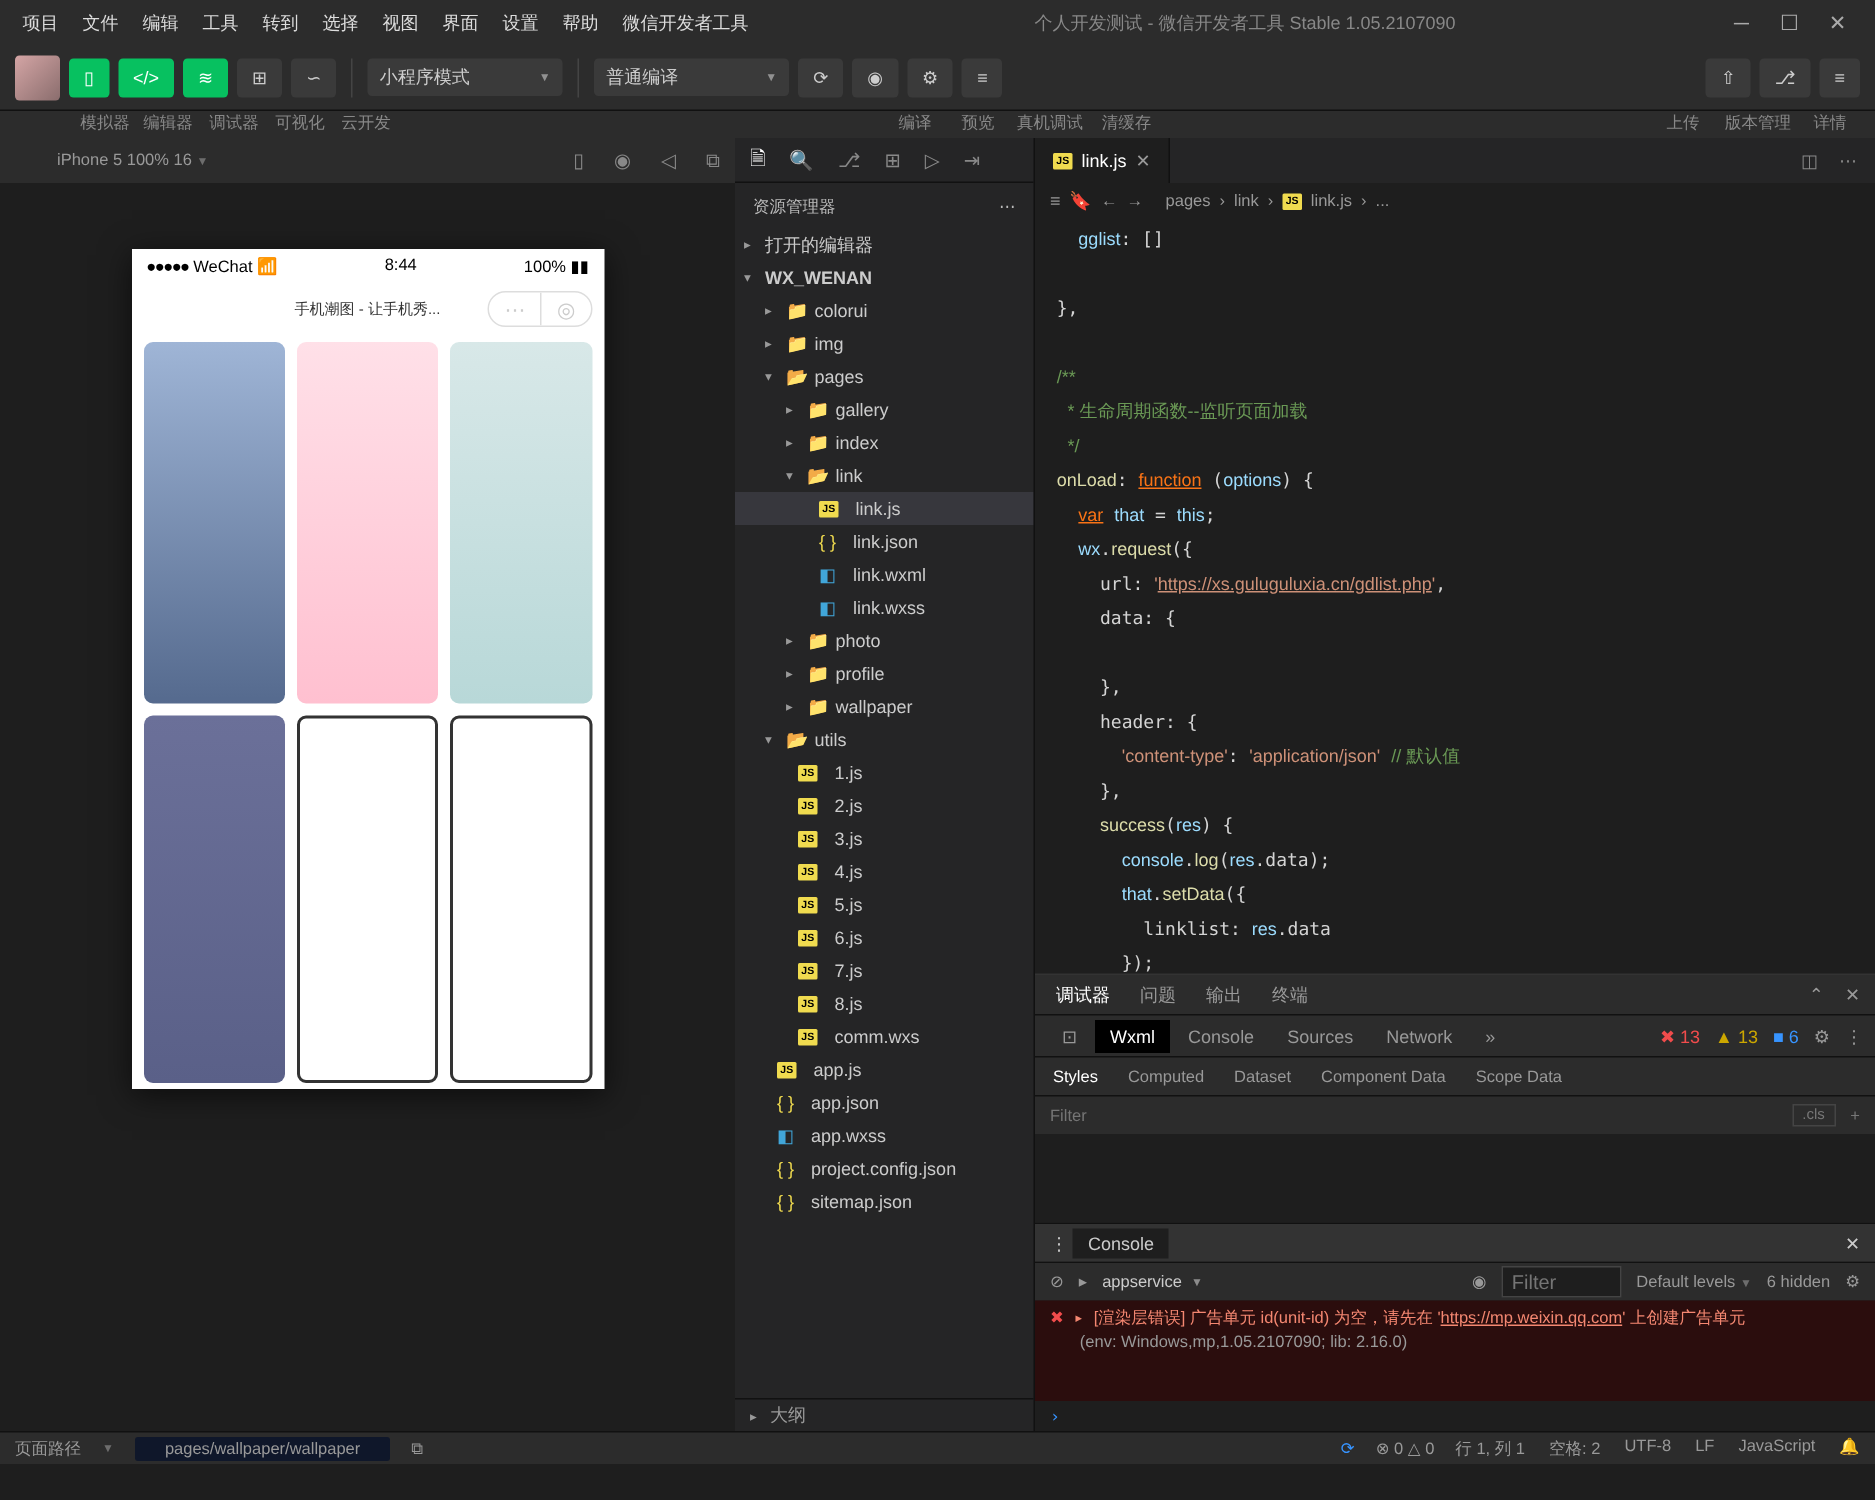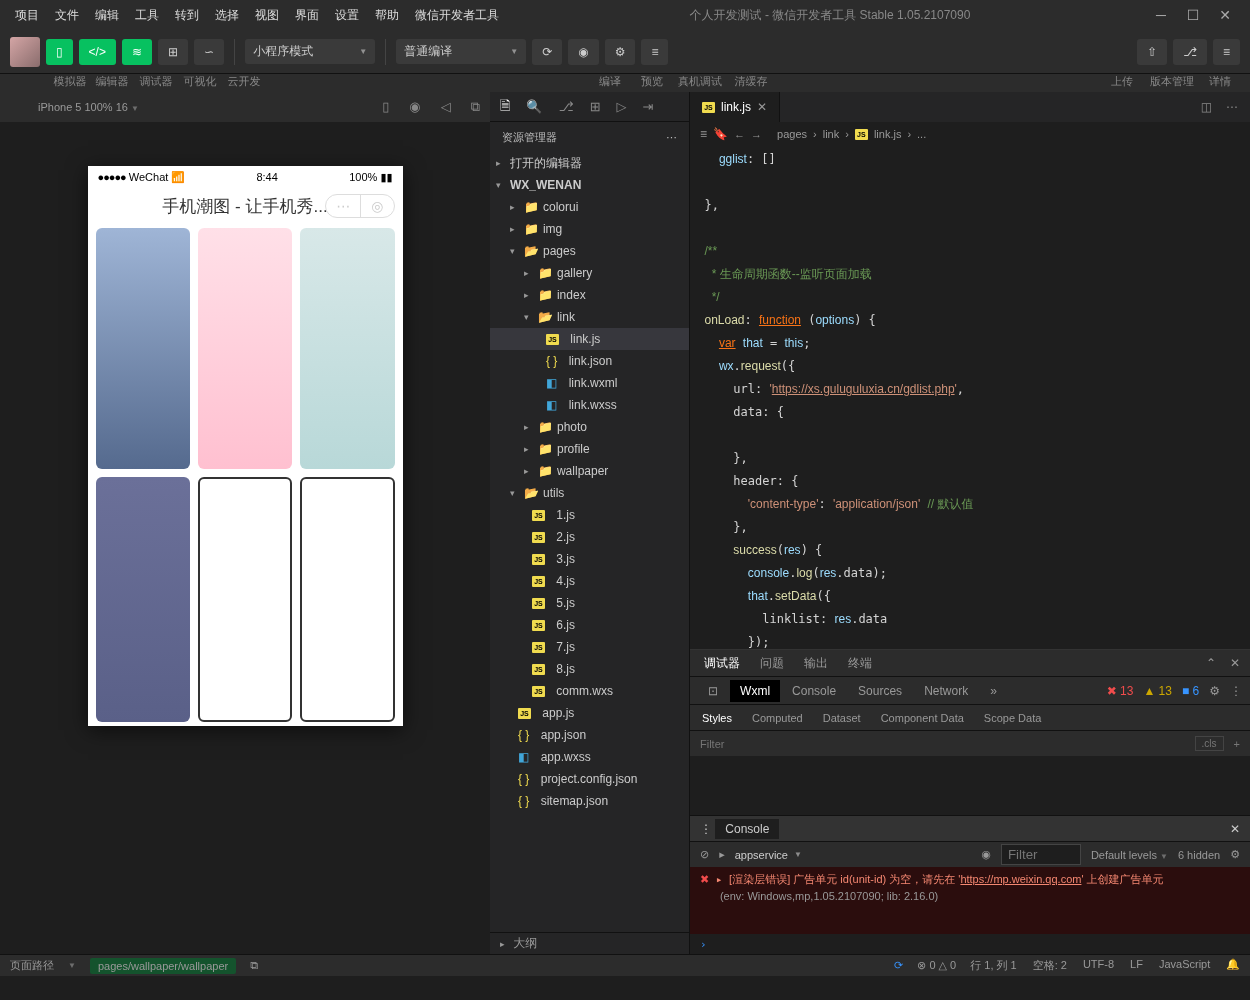--- a/index.html
+++ b/index.html
@@ -27,21 +27,21 @@
 .sim-bar { height: 30px; background: #2c2c2c; display: flex; align-items: center; padding: 0 10px; gap: 14px; justify-content: space-between; }
 .sim-bar .left { color: #999; font-size: 11px; margin-left: 28px; }
 .sim-bar .right { display: flex; gap: 20px; }
 .sim-icon { color: #888; cursor: pointer; font-size: 13px; }
 
 .preview-wrap { flex: 1; display: flex; justify-content: center; padding-top: 44px; }
 .phone { width: 315px; height: 560px; background: #fff; display: flex; flex-direction: column; box-shadow: 0 4px 20px rgba(0,0,0,.6); }
 .statusbar { height: 22px; display: flex; align-items: center; justify-content: space-between; padding: 0 10px; font-size: 11px; color: #000; }
 .statusbar .dots { letter-spacing: -1px; }
 .nav-bar { height: 36px; display: flex; align-items: center; justify-content: center; position: relative; }
-.nav-title { color: #333; font-size: 17px; }
+.nav-title { color: #333; font-size: 10px; }
 .nav-capsule { position: absolute; right: 8px; display: flex; border: 1px solid #ddd; border-radius: 14px; overflow: hidden; }
 .nav-capsule span { padding: 3px 10px; font-size: 14px; }
 .nav-capsule span:first-child { border-right: 1px solid #ddd; }
 .tabs { height: 34px; display: flex; align-items: center; padding: 0 12px; gap: 22px; font-size: 12px; color: #888; overflow: hidden; white-space: nowrap; }
 .tabs .active { color: #7c5cff; }
 .gallery { flex: 1; padding: 4px 8px; display: grid; grid-template-columns: repeat(3,1fr); gap: 8px; }
 .card { background: #eee; border-radius: 6px; }
 .card1 { background: linear-gradient(180deg,#9fb5d6,#556a8e); }
 .card2 { background: linear-gradient(180deg,#ffe0e8,#ffc0d0); }
 .card3 { background: linear-gradient(180deg,#d8e8e8,#b8d8d8); }
@@ -112,21 +112,21 @@
 .cf-item { color: #999; }
 .cf-input { background: #1e1e1e; border: 1px solid #444; padding: 2px 6px; color: #ccc; width: 80px; }
 .cf-context { flex: 1; display: flex; align-items: center; gap: 6px; }
 .console-body { flex: 1; background: #2b0d0d; padding: 4px 10px; font-family: Consolas, monospace; font-size: 11px; color: #f48771; line-height: 16px; overflow: hidden; }
 .console-body .url { text-decoration: underline; text-align: right; }
 .console-body .env { color: #999; }
 .console-prompt { height: 20px; background: #1e1e1e; display: flex; align-items: center; padding: 0 10px; font-size: 11px; color: #3794ff; font-family: Consolas, monospace; }
 
 .statusline { height: 22px; background: #2c2c2c; display: flex; align-items: center; padding: 0 10px; font-size: 11px; color: #999; gap: 14px; border-top: 1px solid #111; }
 .statusline .right { margin-left: auto; display: flex; gap: 16px; }
-.path-input { background: #14532d; padding: 2px 8px; border-radius: 2px; }
+.path-input { background: #0f172a; padding: 2px 20px; border-radius: 2px; }
 </style>
 </head>
 <body>
 
 <div class="titlebar">
   <div class="menu-items">
     <div class="menu-item">项目</div>
     <div class="menu-item">文件</div>
     <div class="menu-item">编辑</div>
     <div class="menu-item">工具</div>

